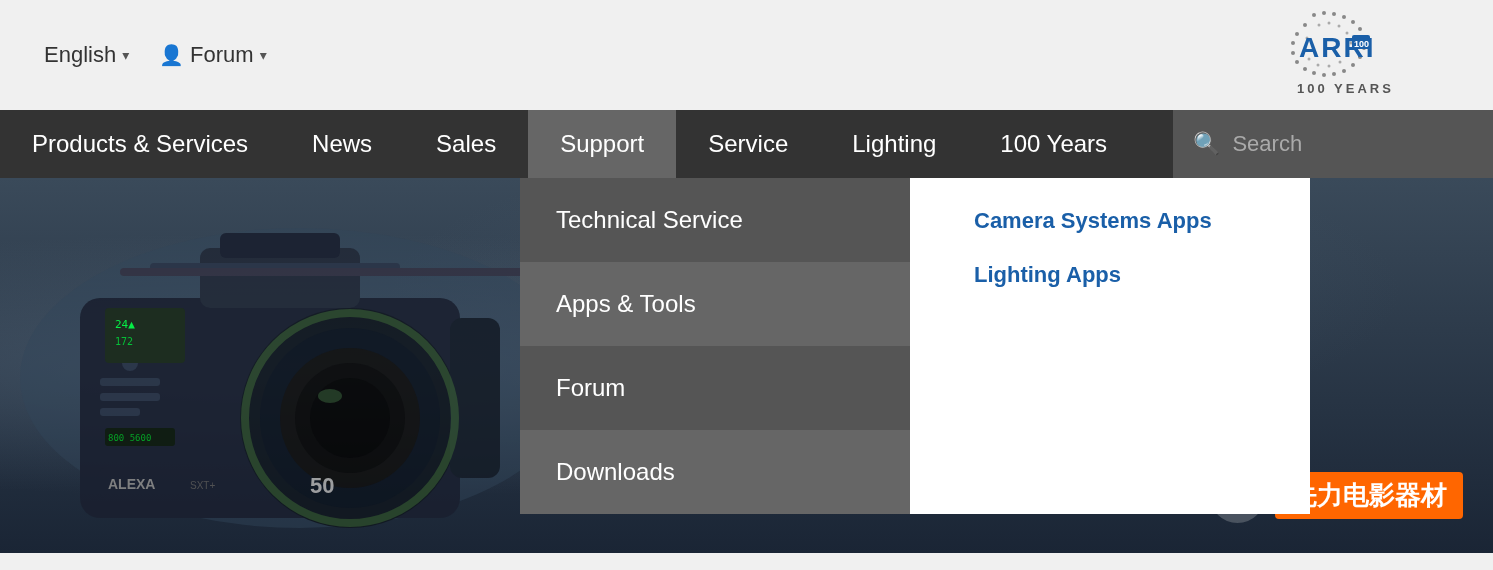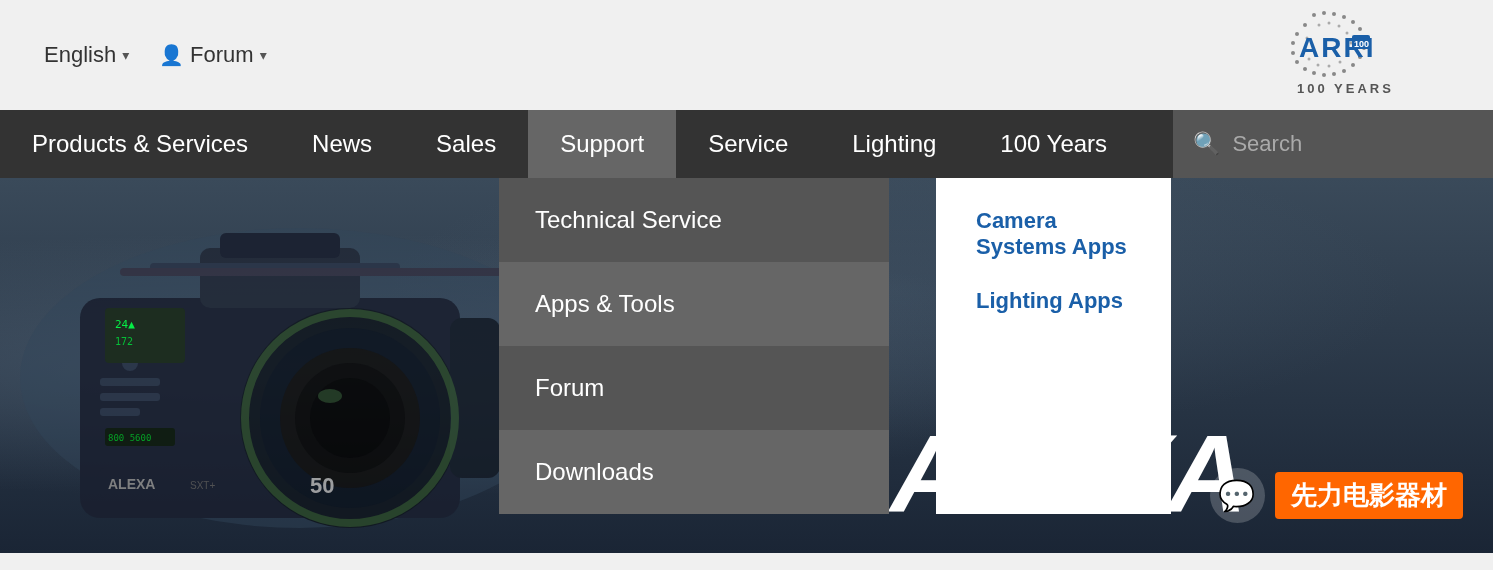--- a/index.html
+++ b/index.html
@@ -86,25 +86,24 @@
     }
     .search-icon-svg {
       color: #ccc;
       font-size: 22px;
     }
 
     
     .dropdown-container {
       position: absolute;
       top: 68px;
-      left: 499px;
+      left: 520px;
       display: flex;
       z-index: 200;
-      width: 672px;
-      gap: 47px;
+      width: 790px;
     }
     .dropdown-left {
       background: #666;
       width: 390px;
       flex-shrink: 0;
     }
     .dropdown-right {
       background: #fff;
       flex: 1;
       padding: 30px 40px;
@@ -120,20 +119,21 @@
       background: #555;
     }
     .dropdown-link {
       display: block;
       color: #1a5fa8;
       font-size: 22px;
       font-weight: bold;
       margin-bottom: 28px;
       text-decoration: none;
       cursor: pointer;
+      margin-left: 24px;
     }
 
     
     .hero {
       width: 100%;
       height: 375px;
       background: linear-gradient(135deg, #3a4a5a 0%, #1a2535 40%, #4a5a6a 100%);
       position: relative;
       overflow: hidden;
       display: flex;

